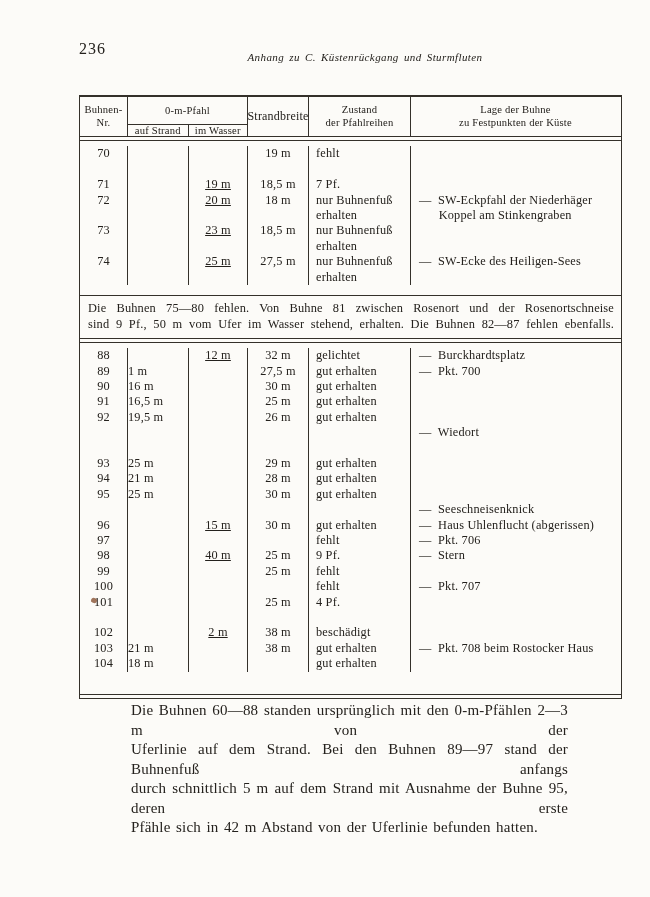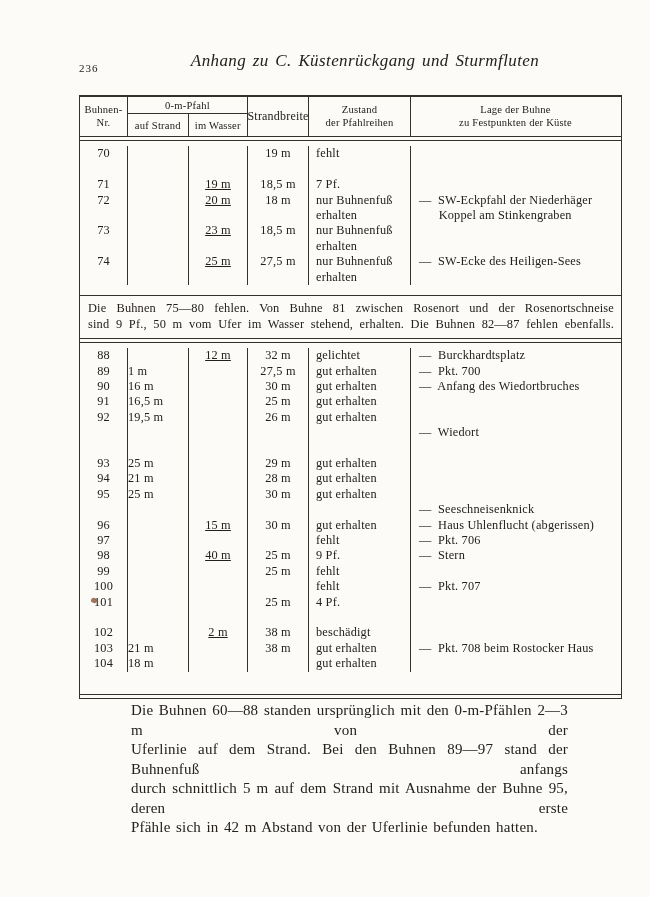--- a/index.html
+++ b/index.html
@@ -6,47 +6,47 @@
   .page{
     position:relative;
     width:650px;height:897px;
     background:#fcfbf8;
     font-family:"Liberation Serif","DejaVu Serif",serif;
     color:#24211d;
     overflow:hidden;
   }
   
   .pagenum{
-    position:absolute;left:79px;top:62px;
-    font-size:11px;letter-spacing:1px;
+    position:absolute;left:79px;top:40px;
+    font-size:16px;letter-spacing:1px;
   }
   .runtitle{
     position:absolute;left:120px;right:40px;top:51px;
-    text-align:center;font-style:italic;font-size:17px;
+    text-align:center;font-style:italic;font-size:11px;
     letter-spacing:0.4px;word-spacing:2px;
   }
   
   .btable{
     position:absolute;left:79px;top:95px;width:543px;
     border-left:1.4px solid #34302a;
     border-right:1.4px solid #34302a;
     border-top:2.2px solid #34302a;
     box-sizing:border-box;
     background:transparent;
   }
   .bheader{display:flex;height:39px;}
   .hc{
     box-sizing:border-box;border-right:1px solid #34302a;
     display:flex;flex-direction:column;justify-content:center;align-items:center;
     font-size:10.6px;line-height:12.5px;text-align:center;letter-spacing:0.2px;
   }
   .hc1{width:48px;}
   .hgroup{width:120px;box-sizing:border-box;border-right:1px solid #34302a;display:flex;flex-direction:column;}
   .hgroup-top{
-    height:17px;box-sizing:border-box;border-bottom:1px solid #34302a;
+    height:28px;box-sizing:border-box;border-bottom:1px solid #34302a;
     display:flex;align-items:center;justify-content:center;
     font-size:10.6px;letter-spacing:0.2px;
   }
   .hgroup-bottom{flex:1;display:flex;}
   .hsub{
     box-sizing:border-box;display:flex;align-items:center;justify-content:center;
     font-size:10.6px;letter-spacing:0.2px;
   }
   .hsub1{width:61px;border-right:1px solid #34302a;}
   .hsub2{width:59px;}
@@ -227,21 +227,20 @@
           <div class="tcell c3">27,5 m</div>
           <div class="tcell c4">gut erhalten</div>
           <div class="tcell c5">—  Pkt. 700</div>
         </div>
         <div class="trow">
           <div class="tcell c0">90</div>
           <div class="tcell c1">16 m</div>
           <div class="tcell c2"></div>
           <div class="tcell c3">30 m</div>
           <div class="tcell c4">gut erhalten</div>
-          <div class="tcell c5">—  Anfang des Wiedortbruches</div>
         </div>
         <div class="trow">
           <div class="tcell c0">91</div>
           <div class="tcell c1">16,5 m</div>
           <div class="tcell c2"></div>
           <div class="tcell c3">25 m</div>
           <div class="tcell c4">gut erhalten</div>
           <div class="tcell c5"></div>
         </div>
         <div class="trow">

